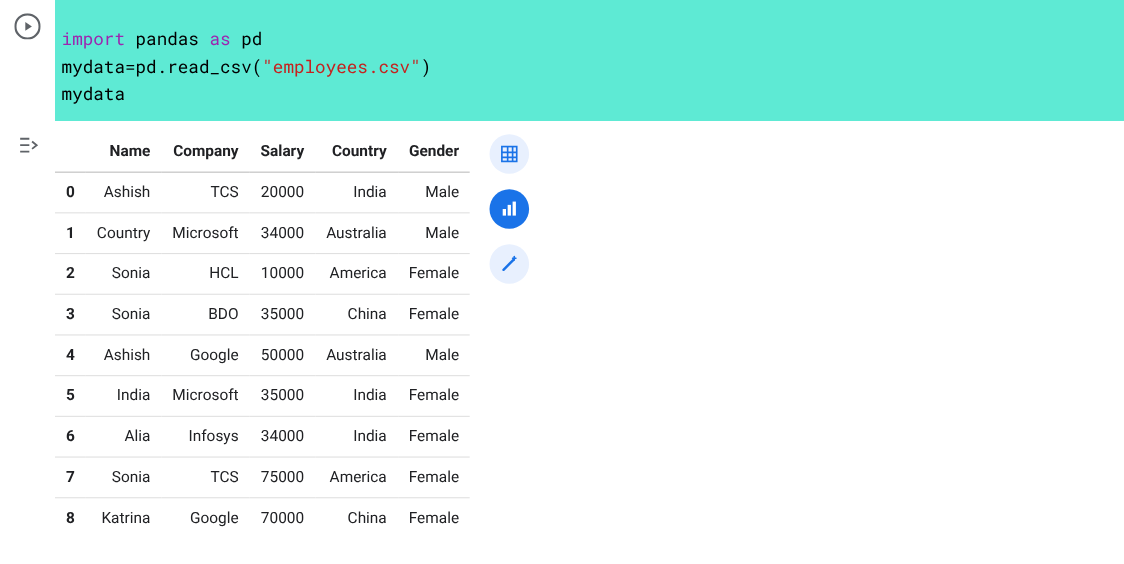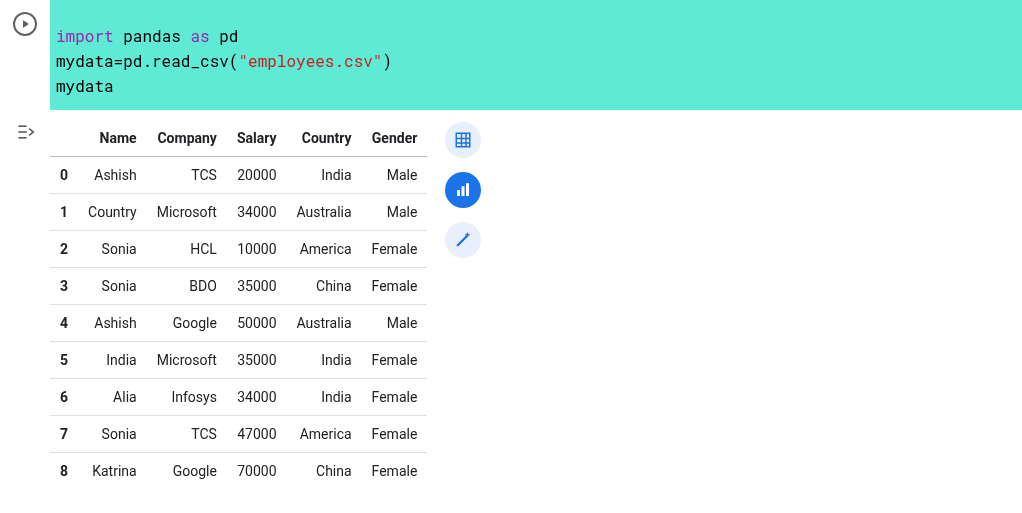--- a/index.html
+++ b/index.html
@@ -203,21 +203,21 @@
             <td>Alia</td>
             <td>Infosys</td>
             <td>34000</td>
             <td>India</td>
             <td>Female</td>
           </tr>
           <tr>
             <th>7</th>
             <td>Sonia</td>
             <td>TCS</td>
-            <td>47000</td>
+            <td>75000</td>
             <td>America</td>
             <td>Female</td>
           </tr>
           <tr>
             <th>8</th>
             <td>Katrina</td>
             <td>Google</td>
             <td>70000</td>
             <td>China</td>
             <td>Female</td>

